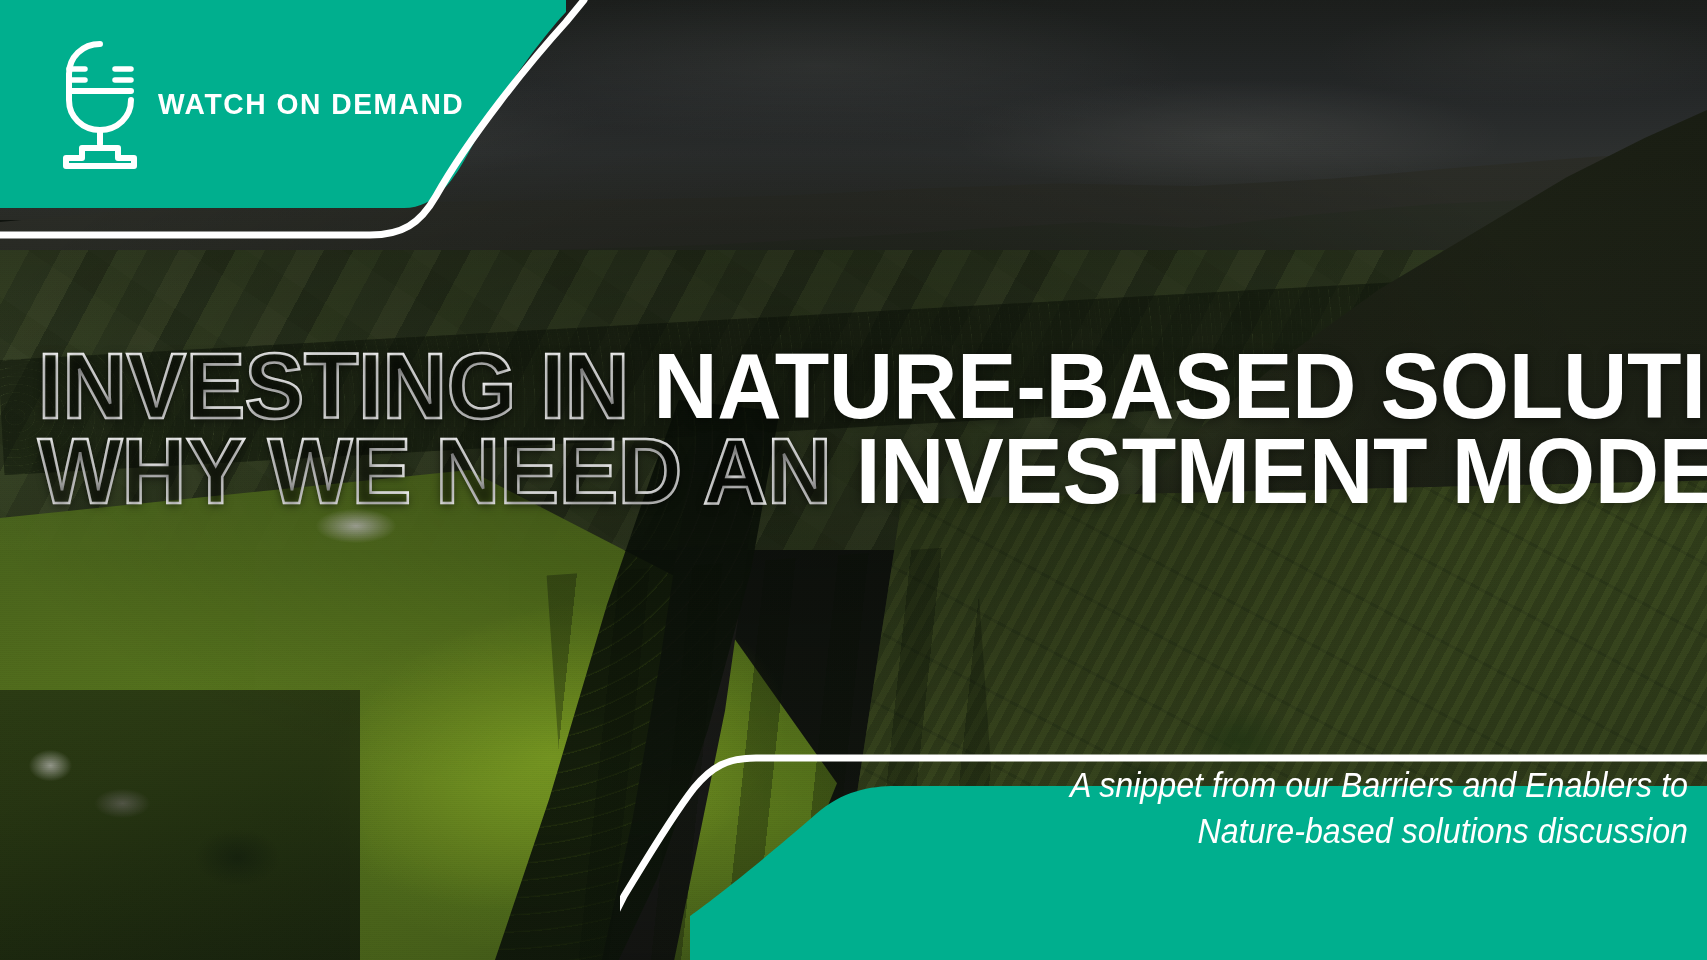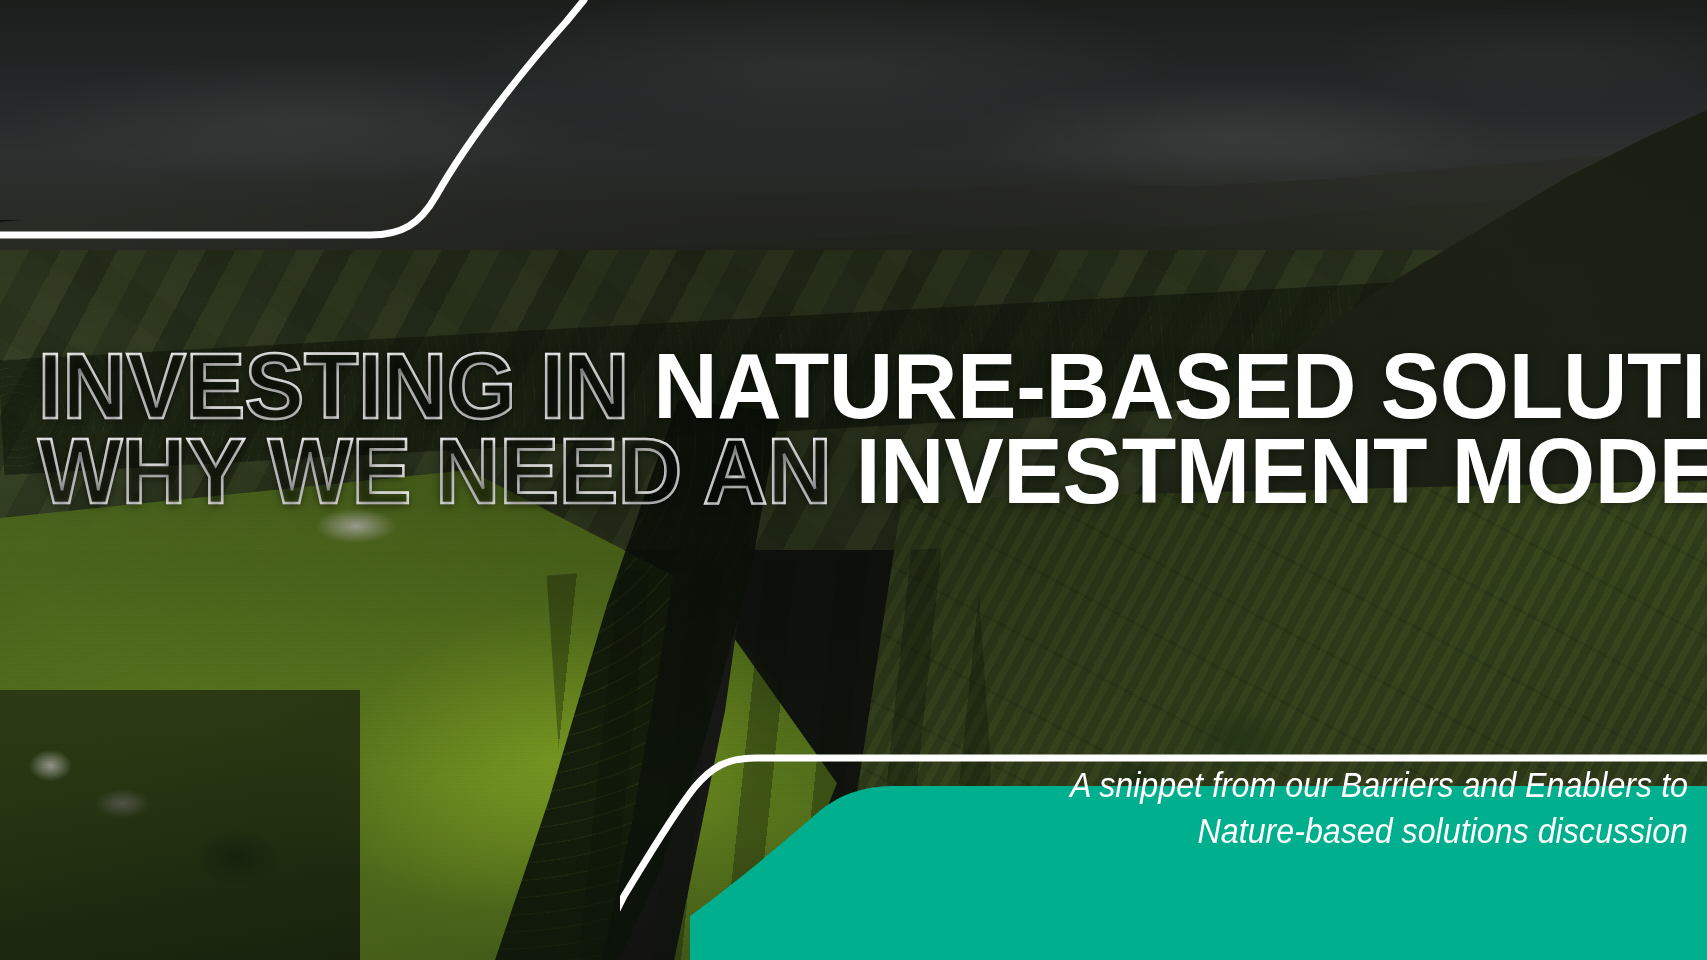--- a/index.html
+++ b/index.html
@@ -253,20 +253,41 @@
     <div class="meadow-bright"></div>
     <div class="river"></div>
     <div class="tree-belt"></div>
     <div class="shadow-stripes"></div>
     <div class="village"></div>
     <div class="manor"></div>
     <div class="grade"></div>
     <div class="grain"></div>
   </div>
 
+  <div class="badge-panel">
+    <div class="badge-inner">
+      <svg class="mic-icon" viewBox="0 0 96 132" fill="none" aria-hidden="true">
+
+        <path d="M48 6 C30.5 6 17 19 17 36 L17 62 C17 79 30.5 92 48 92
+                 C65.5 92 79 79 79 62" stroke="#ffffff" stroke-width="6" stroke-linecap="round" fill="none"></path>
+
+        <path d="M17 31 L33 31" stroke="#ffffff" stroke-width="5.5" stroke-linecap="round"></path>
+        <path d="M17 42 L33 42" stroke="#ffffff" stroke-width="5.5" stroke-linecap="round"></path>
+        <path d="M63 31 L79 31" stroke="#ffffff" stroke-width="5.5" stroke-linecap="round"></path>
+        <path d="M63 42 L79 42" stroke="#ffffff" stroke-width="5.5" stroke-linecap="round"></path>
+
+        <path d="M17 53 L79 53" stroke="#ffffff" stroke-width="6" stroke-linecap="round"></path>
+
+        <path d="M48 92 L48 106" stroke="#ffffff" stroke-width="6" stroke-linecap="round"></path>
+
+        <path d="M14 128 L14 120 L30 120 L30 110 L66 110 L66 120 L82 120 L82 128 Z" stroke="#ffffff" stroke-width="6" stroke-linejoin="round" fill="none"></path>
+      </svg>
+      <span class="badge-label">WATCH ON DEMAND</span>
+    </div>
+  </div>
 
   <svg class="badge-stroke" viewBox="0 0 700 260" aria-hidden="true">
     <path d="M-10,235 L370,235 C402,235 420,224 436,196 C470,136 528,64 566,22 L584,0" stroke="#ffffff" stroke-width="7" fill="none" stroke-linecap="round" stroke-linejoin="round"></path>
   </svg>
 
   <div class="title-block">
     <div class="title-line">
       <span class="t-outline">INVESTING IN </span><span class="t-solid">NATURE-BASED SOLUTIONS</span>
     </div>
     <div class="title-line">

